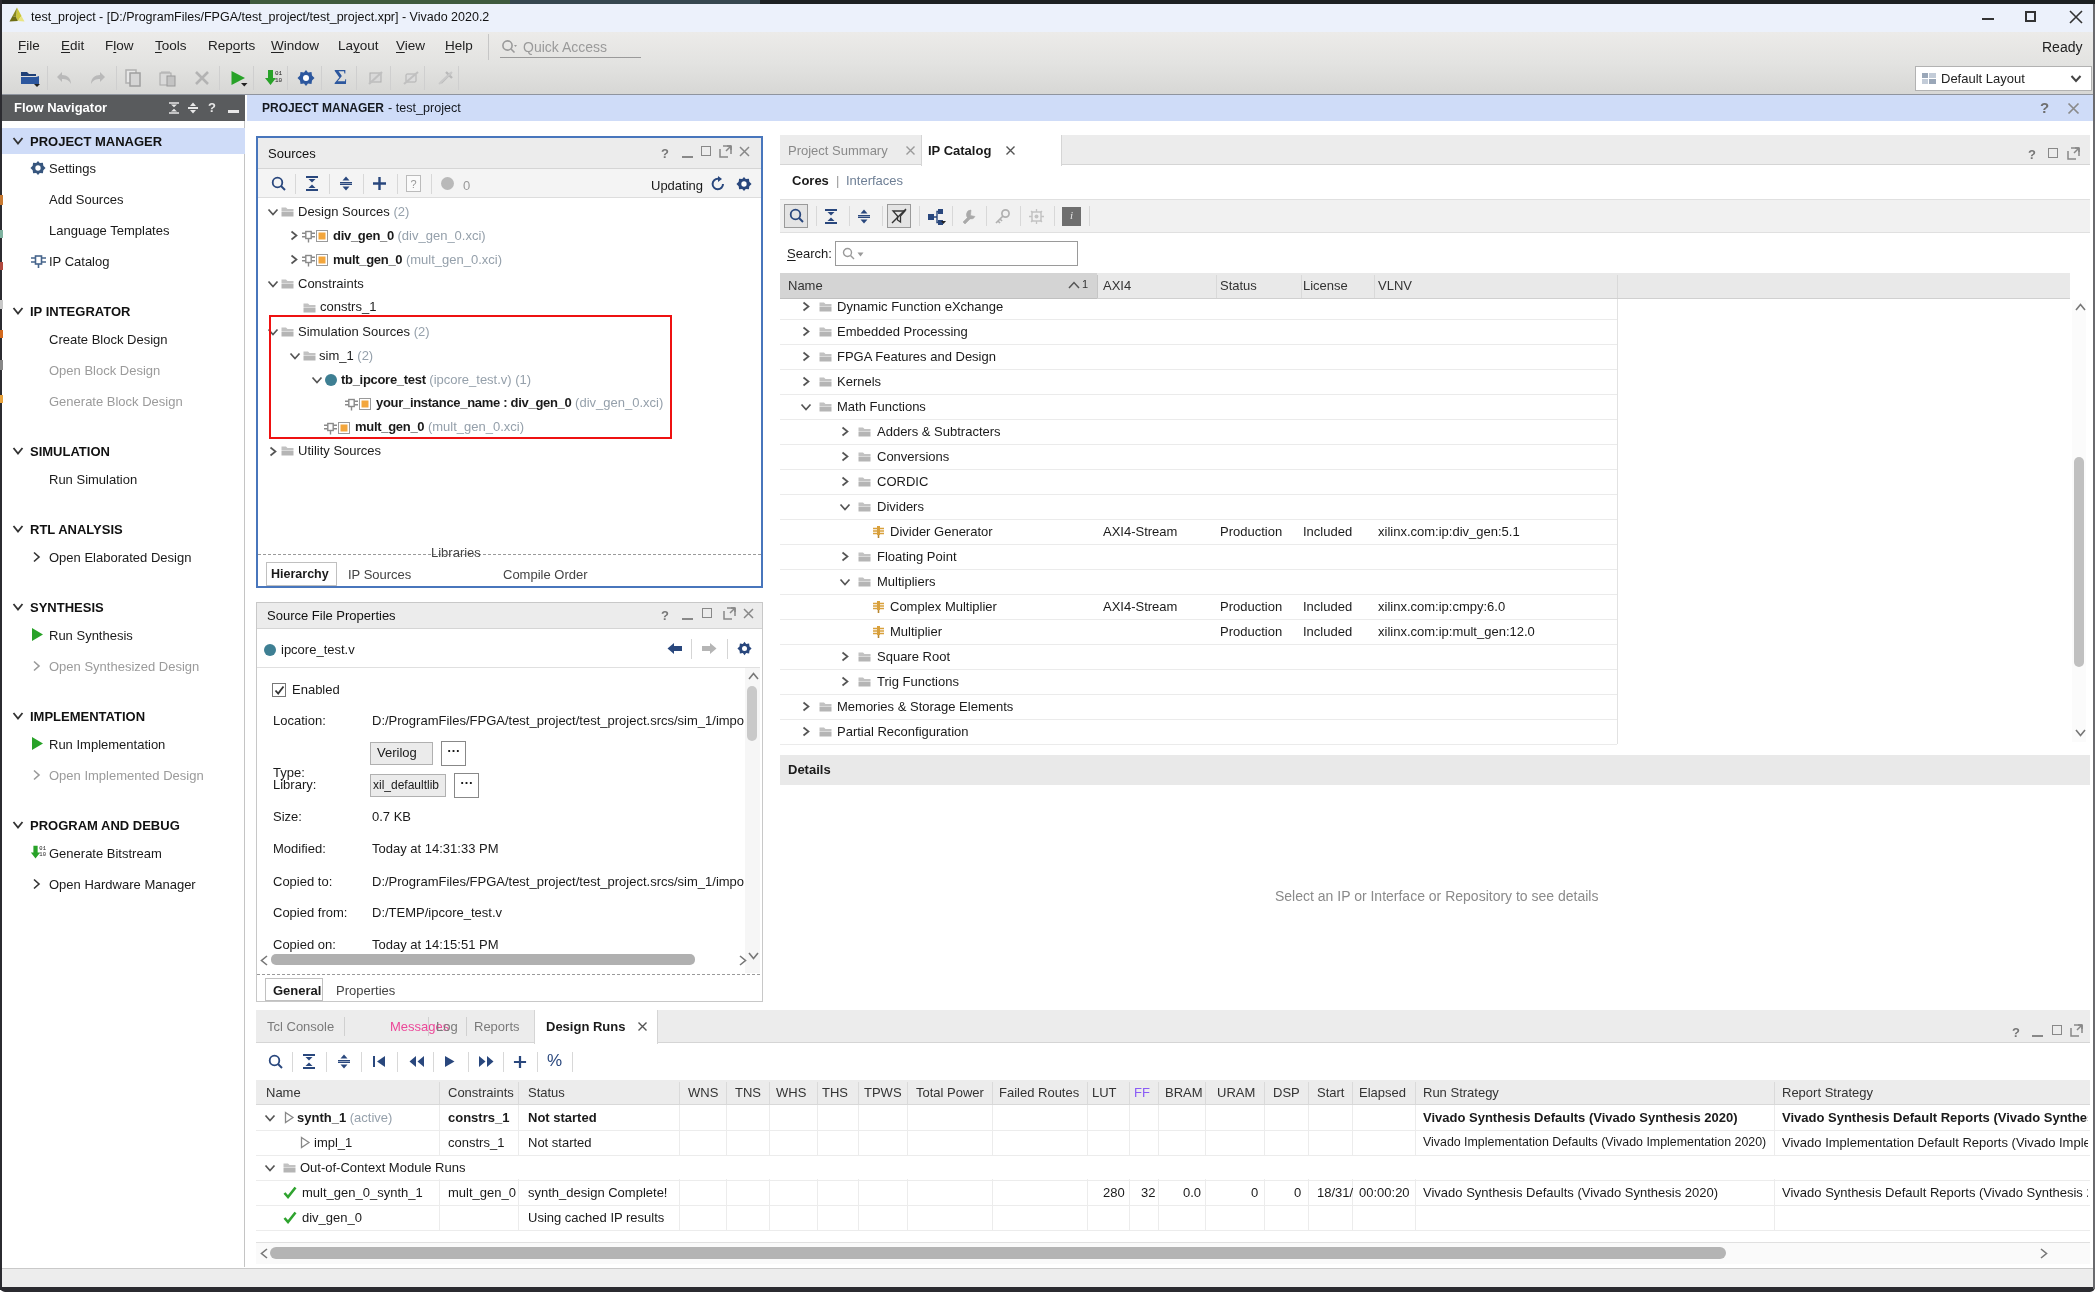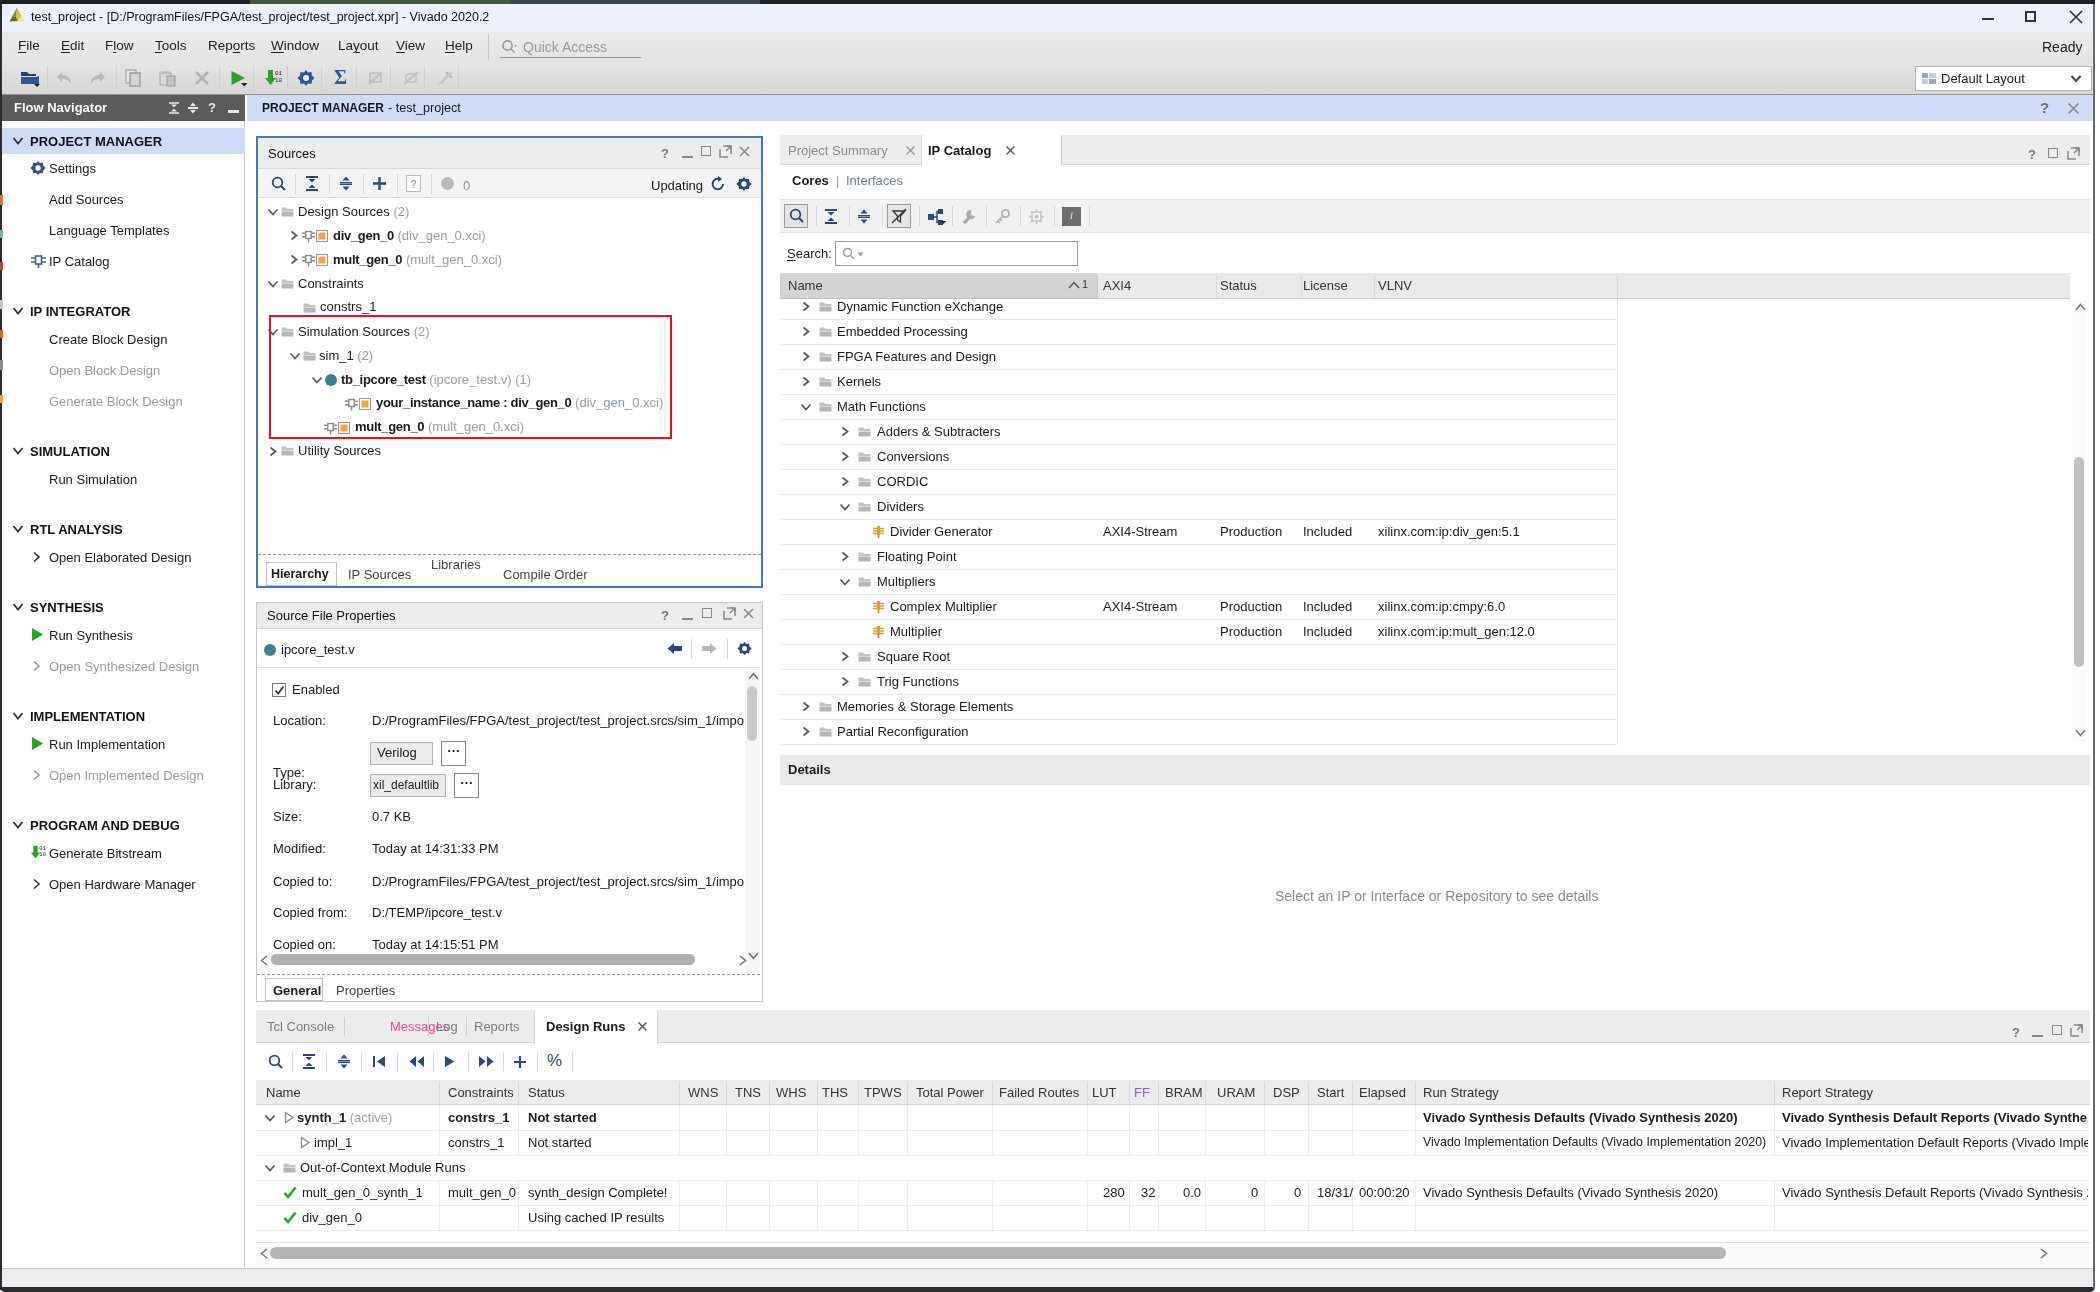--- a/index.html
+++ b/index.html
@@ -404,21 +404,21 @@
       <use href="#i-fold"></use>
     </svg>
 <div class="treerow" style="left:40px;top:305px;">Utility Sources</div>
 
 <div class="abs" style="left:11px;top:177px;width:403px;height:124px;border:2.5px solid #ee1111;"></div>
 
 <div class="abs" style="left:0;top:416px;width:503px;height:1px;border-top:1.5px dashed #9a9a9a;"></div>
 <div class="abs" style="left:8px;top:424px;width:71px;height:24px;background:#fff;border:1px solid #c0c0c0;"></div>
 <div class="abs" style="left:13px;top:429px;font-weight:bold;font-size:12.5px;">Hierarchy</div>
 <div class="abs" style="left:90px;top:429px;color:#444;">IP Sources</div>
-<div class="abs" style="left:173px;top:419px;color:#444;">Libraries</div>
+<div class="abs" style="left:173px;top:407px;color:#444;">Libraries</div>
 <div class="abs" style="left:245px;top:429px;color:#444;">Compile Order</div>
 </div>
 <div class="abs" id="sfppanel">
 <div class="phead" style="height:26px;"></div>
 <div class="ptitle" style="top:5px;">Source File Properties</div>
 <div class="abs" style="left:404px;top:5px;color:#777;font-weight:bold;">?</div>
 <div class="abs" style="left:425px;top:15px;width:11px;height:2px;background:#888;"></div>
 <div class="abs" style="left:445px;top:5px;width:10px;height:10px;border:1.5px solid #888;"></div>
 <svg class="abs" style="left:466px;top:4px;" width="13" height="13" viewBox="0 0 13 13">
       <path d="M1 4 v8 h8 M4 1 h8 v8" fill="none" stroke="#888" stroke-width="1.5"></path>

